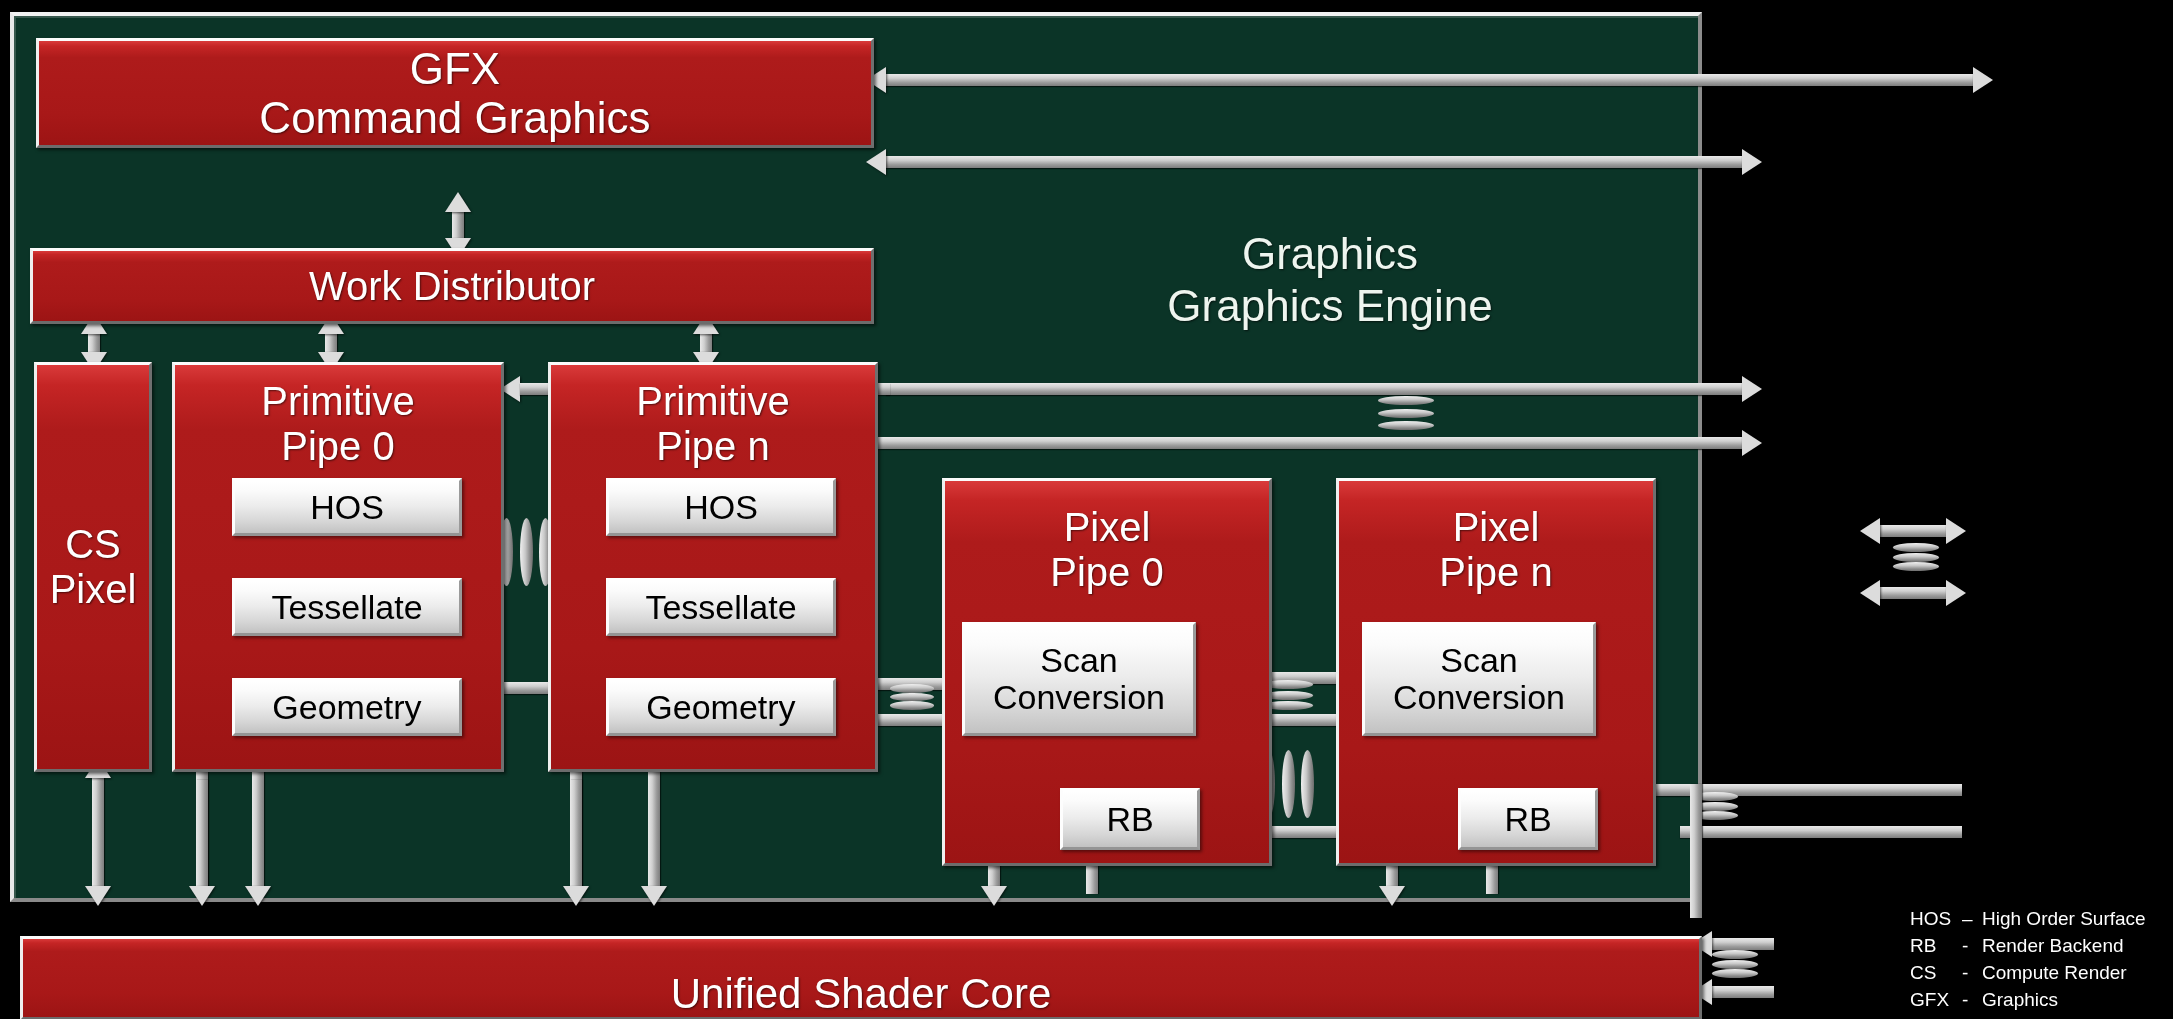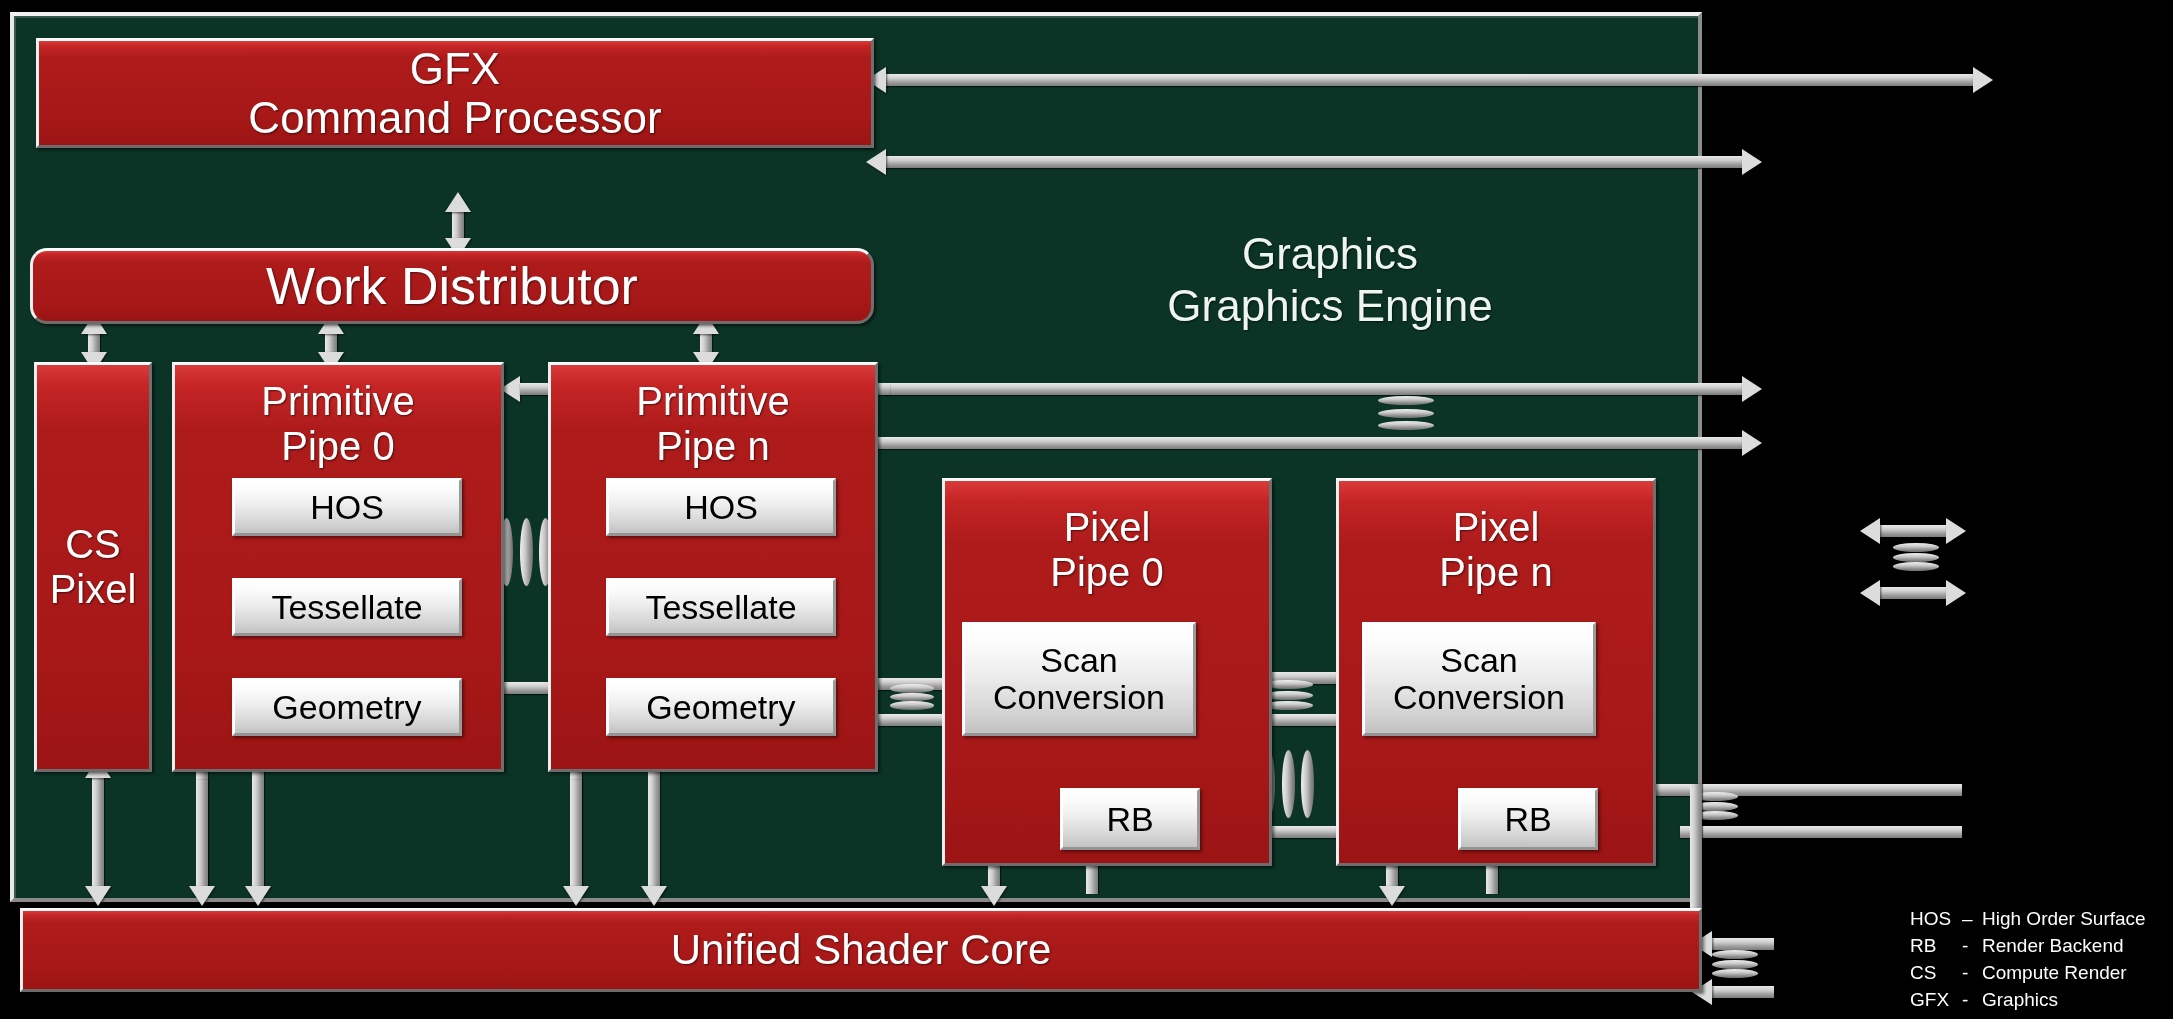--- a/index.html
+++ b/index.html
@@ -271,25 +271,25 @@
   <div class="arrow l" style="left:1692px;top:979px;"></div>
   <div class="ell-h" style="left:1712px;top:950px;width:46px;height:28px;">
       <i></i>
       <i></i>
       <i></i>
     </div>
 
   <div class="abs red" style="left:36px;top:38px;width:838px;height:110px;font-size:44px;">
     <span class="lbl">
       <span>GFX</span><br>
-      <span>Command Processor</span>
-    </span>
-  </div>
-
-  <div class="abs red" style="left:30px;top:248px;width:844px;height:76px;font-size:52px;border-radius:17px;">
+      <span>Command Graphics</span>
+    </span>
+  </div>
+
+  <div class="abs red" style="left:30px;top:248px;width:844px;height:76px;font-size:40px;">
     <span class="lbl">Work Distributor</span>
   </div>
 
   <div class="abs red" style="left:34px;top:362px;width:118px;height:410px;font-size:40px;">
     <span class="lbl">
       <span>CS</span><br>
       <span>Pixel</span>
     </span>
   </div>
 
@@ -350,21 +350,21 @@
   <div class="abs gray" style="left:1362px;top:622px;width:234px;height:114px;font-size:34px;">
     <span class="lbl">
       <span>Scan</span><br>
       <span>Conversion</span>
     </span>
   </div>
   <div class="abs gray" style="left:1458px;top:788px;width:140px;height:62px;font-size:34px;">
     <span>RB</span>
   </div>
 
-  <div class="abs red" style="left:20px;top:908px;width:1682px;height:84px;font-size:42px;">
+  <div class="abs red" style="left:20px;top:936px;width:1682px;height:84px;font-size:42px;align-items:flex-end;">
     <span class="lbl">Unified Shader Core</span>
   </div>
 
 
 
   <div id="legend" style="left:1910px;top:906px;">
     <div class="row">
       <span class="k">HOS</span>
       <span class="d">–</span>
       <span>High Order Surface</span>

